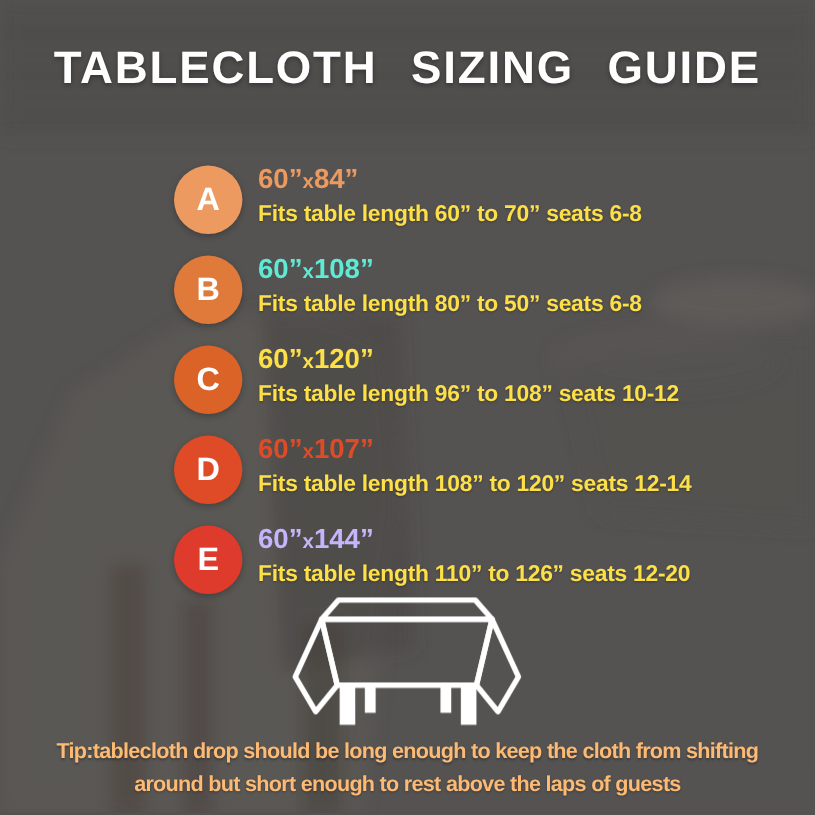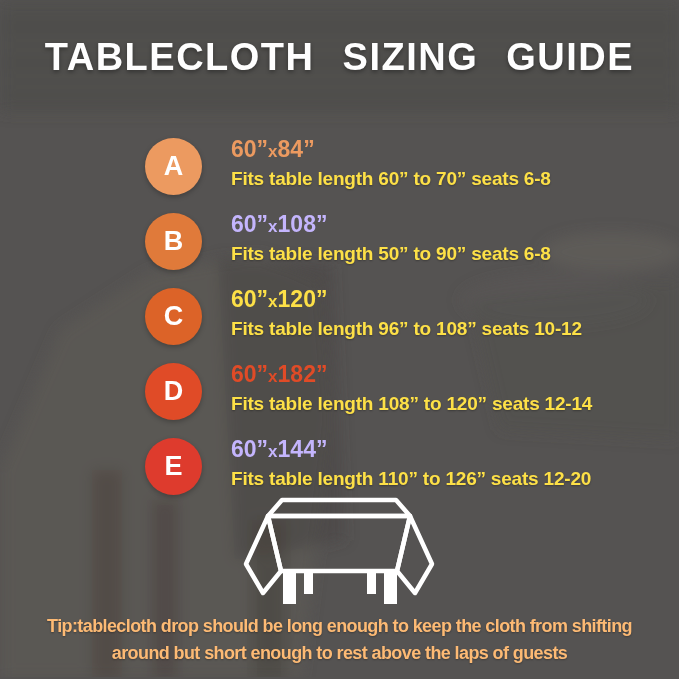--- a/index.html
+++ b/index.html
@@ -17,21 +17,21 @@
     text-shadow:0 2px 4px rgba(0,0,0,.35);
   }
   .rows{position:absolute;left:145px;top:137px;}
   .row{display:flex;align-items:flex-start;height:75px;}
   .badge{
     flex:0 0 57px;width:57px;height:57px;border-radius:50%;
     display:flex;align-items:center;justify-content:center;
     margin-top:1px;box-shadow:0 2px 5px rgba(0,0,0,.25);
   }
   .badge .letter{color:#fff;font-weight:bold;font-size:27px;line-height:1;}
-  .texts{margin-left:29px;}
+  .texts{margin-left:13px;}
   .size{font-weight:bold;font-size:23px;line-height:24px;white-space:nowrap;}
   .size .sep{font-size:17px;}
   .desc{
     color:#fde047;font-weight:bold;font-size:19px;line-height:23px;
     margin-top:3px;letter-spacing:-0.2px;white-space:nowrap;
     text-shadow:0 1px 2px rgba(0,0,0,.3);
   }
   .table-art{position:absolute;left:200px;top:492px;}
   .tip{
     position:absolute;left:0;right:0;top:613px;text-align:center;
@@ -77,39 +77,39 @@
       <div class="texts">
         <div class="size" style="color: rgb(236, 154, 96);"><span class="w">60”</span><span class="sep">x</span><span class="l">84”</span></div>
         <div class="desc">Fits table length 60” to 70” seats 6-8</div>
       </div>
     </div>
       <div class="row">
       <div class="badge" style="background: rgb(224, 122, 58);">
         <span class="letter">B</span>
       </div>
       <div class="texts">
-        <div class="size" style="color: #c4b5fd;"><span class="w">60”</span><span class="sep">x</span><span class="l">108”</span></div>
-        <div class="desc">Fits table length 50” to 90” seats 6-8</div>
+        <div class="size" style="color: #5eead4;"><span class="w">60”</span><span class="sep">x</span><span class="l">108”</span></div>
+        <div class="desc">Fits table length 80” to 50” seats 6-8</div>
       </div>
     </div>
       <div class="row">
       <div class="badge" style="background: rgb(220, 99, 40);">
         <span class="letter">C</span>
       </div>
       <div class="texts">
         <div class="size" style="color: #fde047;"><span class="w">60”</span><span class="sep">x</span><span class="l">120”</span></div>
         <div class="desc">Fits table length 96” to 108” seats 10-12</div>
       </div>
     </div>
       <div class="row">
       <div class="badge" style="background: rgb(224, 75, 39);">
         <span class="letter">D</span>
       </div>
       <div class="texts">
-        <div class="size" style="color: rgb(224, 75, 39);"><span class="w">60”</span><span class="sep">x</span><span class="l">182”</span></div>
+        <div class="size" style="color: rgb(224, 75, 39);"><span class="w">60”</span><span class="sep">x</span><span class="l">107”</span></div>
         <div class="desc">Fits table length 108” to 120” seats 12-14</div>
       </div>
     </div>
       <div class="row">
       <div class="badge" style="background: rgb(222, 59, 45);">
         <span class="letter">E</span>
       </div>
       <div class="texts">
         <div class="size" style="color: #c4b5fd;"><span class="w">60”</span><span class="sep">x</span><span class="l">144”</span></div>
         <div class="desc">Fits table length 110” to 126” seats 12-20</div>

